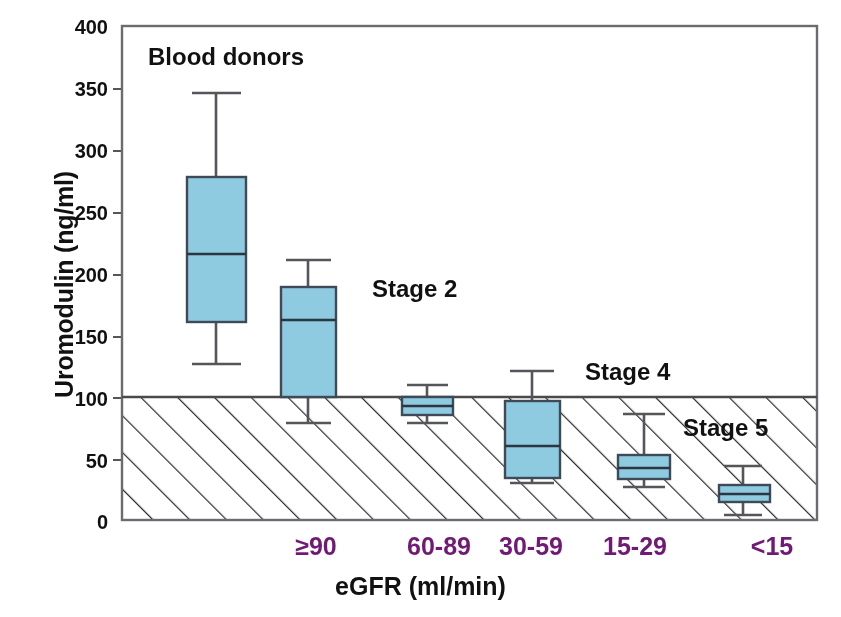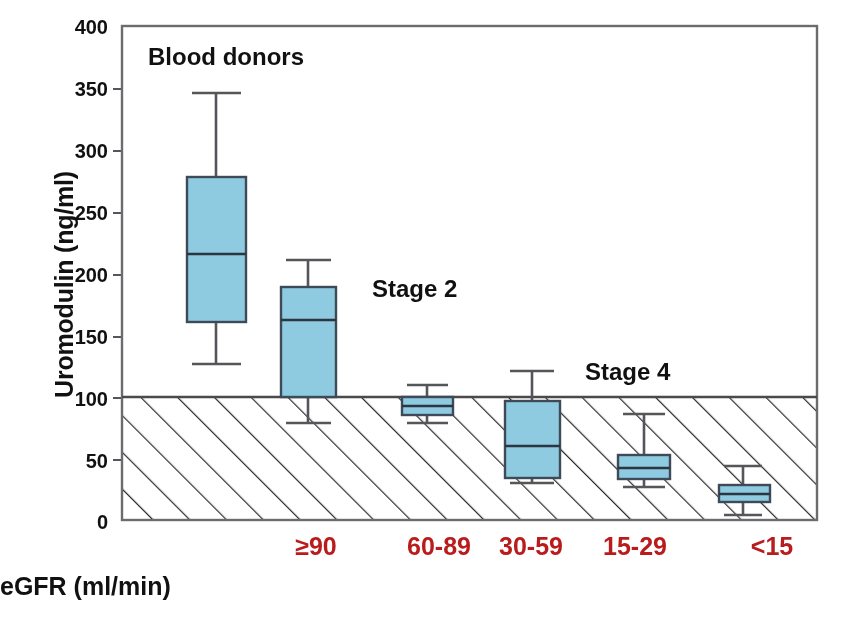--- a/index.html
+++ b/index.html
@@ -15,21 +15,21 @@
     text-align:center;
     font-weight:bold;
     font-size:25px;
     color:#111;
     letter-spacing:-0.2px;
     white-space:nowrap;
   }
   .axis-title-x{
     position:absolute;
     left:0; top:572px; width:841px;
-    text-align:left;
+    text-align:center;
     font-weight:bold;
     font-size:25px;
     color:#111;
   }
   .ytick-label{
     position:absolute;
     right:0;
     width:58px;
     text-align:right;
     font-weight:bold;
@@ -41,21 +41,21 @@
     position:absolute;
     height:2px;
     width:9px;
     background:#55565a;
   }
   .xtick-label{
     position:absolute;
     text-align:center;
     font-weight:bold;
     font-size:25px;
-    color:#b91c1c;
+    color:#701a75;
     white-space:nowrap;
     transform:translateX(-50%);
   }
   .series-label{
     position:absolute;
     font-weight:bold;
     font-size:24px;
     color:#111;
     white-space:nowrap;
   }
@@ -157,20 +157,21 @@
       <line x1="743" y1="502" x2="743" y2="515" stroke="#55565a" stroke-width="2.6"></line>
       <line x1="724" y1="515" x2="762" y2="515" stroke="#55565a" stroke-width="2.6"></line>
       <rect x="719" y="485" width="51" height="17" fill="#8ecae0" stroke="#3e4a57" stroke-width="2.4"></rect>
       <line x1="719" y1="494" x2="770" y2="494" stroke="#2c3540" stroke-width="2.4"></line>
     </g>
   </svg>
 
   <div class="series-label" style="left:148px; top:43px;">Blood donors</div>
   <div class="series-label" style="left:372px; top:275px;">Stage 2</div>
   <div class="series-label" style="left:585px; top:358px;">Stage 4</div>
+  <div class="series-label" style="left:683px; top:414px;">Stage 5</div>
 
   <div class="xtick-label" style="left:316px; top:532px;">≥90</div>
   <div class="xtick-label" style="left:427px; top:532px;margin-left:12px;">60-89</div>
   <div class="xtick-label" style="left:531px; top:532px;">30-59</div>
   <div class="xtick-label" style="left:635px; top:532px;">15-29</div>
   <div class="xtick-label" style="left:730px; top:532px;margin-left:42px;">&lt;15</div>
 
   <div class="axis-title-x">eGFR (ml/min)</div>
 
 </div>

